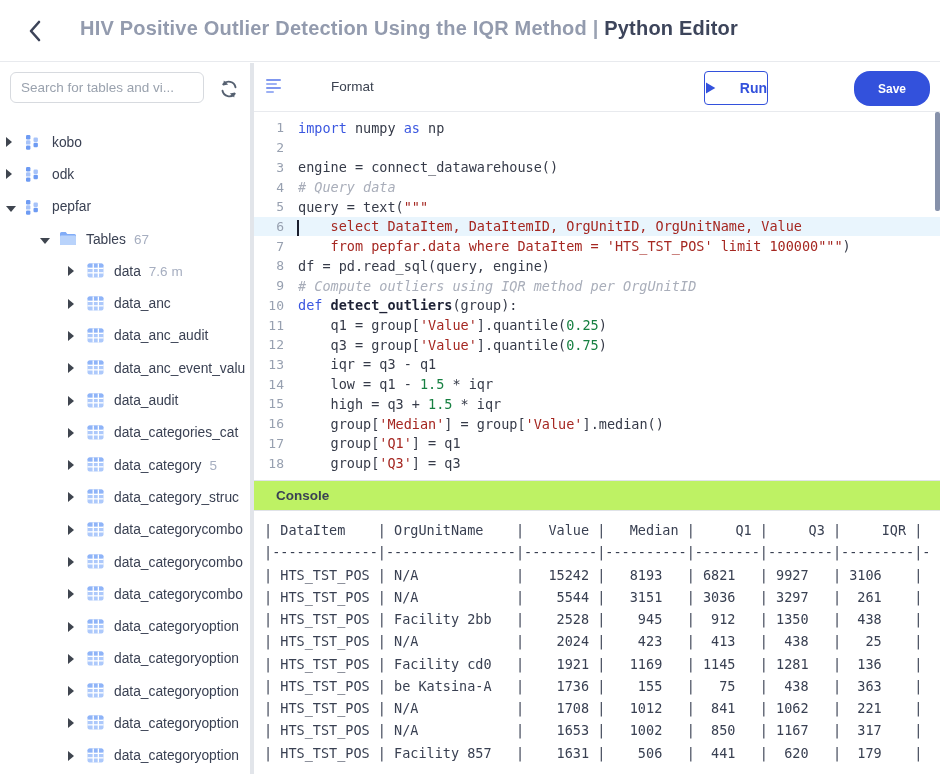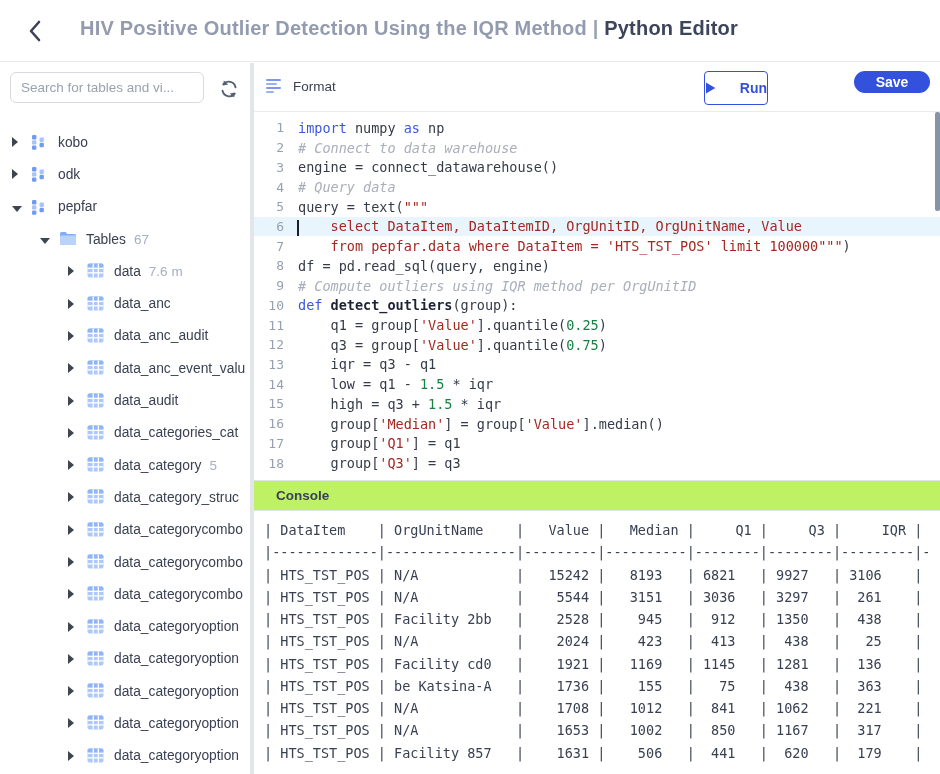--- a/index.html
+++ b/index.html
@@ -29,34 +29,34 @@
   .tree { position:absolute; left:0; top:63px; width:250px; }
   .tree-row { height:32.3px; display:flex; align-items:center; white-space:nowrap; cursor:pointer; }
   .tree-row .caret { width:10px; margin-right:9px; flex:0 0 auto; }
   .caret-r { width:0; height:0; border-top:5px solid transparent; border-bottom:5px solid transparent;
     border-left:6px solid #3f454f; }
   .caret-d { width:0; height:0; border-left:5px solid transparent; border-right:5px solid transparent;
     border-top:6px solid #3f454f; margin-top:2px; }
   .tree-icon { width:18px; height:16px; margin-right:9px; flex:0 0 auto; }
   .tree-label { font-size:13.8px; color:#3a4153; }
   .tree-count { font-size:13.5px; color:#a6aec0; margin-left:8px; }
-  .lvl0 { padding-left:12px; } .lvl1 { padding-left:40px; } .lvl2 { padding-left:68px; }
+  .lvl0 { padding-left:6px; } .lvl1 { padding-left:40px; } .lvl2 { padding-left:68px; }
 
   
   .main { position:absolute; left:254px; top:63px; width:686px; height:711px; background:#fff; }
   .toolbar { position:absolute; left:0; top:0; width:686px; height:49px;
     border-bottom:1px solid #e8eaee; background:#fff; }
-  .format-group { position:absolute; left:12px; top:15px; display:flex; align-items:center; cursor:pointer; }
+  .format-group { position:absolute; left:12px; top:15px; display:flex; align-items:center; cursor:pointer;gap:38px; }
   .format-label { font-size:13.5px; color:#3b4250; font-weight:500; margin-left:10px; }
   .run-btn { position:absolute; right:172px; top:8px; width:64px; height:34px; background:#fff;
     border:1.5px solid #3351dc; border-radius:4px; color:#3351dc; font-size:14px; font-weight:600;
     display:flex; align-items:center; justify-content:center; gap:24px; cursor:pointer;
     font-family:"Liberation Sans",sans-serif; }
-  .save-btn { position:absolute; right:10px; top:8px; width:76px; height:22px; background:#3351dc;
-    border:none; border-radius:16px; color:#fff; font-size:14px; font-weight:600; cursor:pointer;
+  .save-btn { position:absolute; right:10px; top:8px; width:76px; height:35px; background:#3351dc;
+    border:none; border-radius:16px; color:#fff; font-size:12px; font-weight:600; cursor:pointer;
     font-family:"Liberation Sans",sans-serif; }
 
   
   .editor { position:absolute; left:0; top:49px; width:686px; height:368px; overflow:hidden;
     padding-top:6px; font-family:"DejaVu Sans Mono","Liberation Mono",monospace; font-size:13.5px; }
   .code-line { height:19.72px; display:flex; align-items:center; white-space:pre; }
   .code-line.active { background:#e9f5fd; }
   .gutter { width:34px; flex:0 0 auto; text-align:right; color:#97a0b0; font-size:13px; padding-right:4px; }
   .code-text { padding-left:10px; position:relative; }
   .cursor { position:absolute; left:9px; top:2px; width:1.6px; height:15.5px; background:#1b1f2e; }
@@ -362,21 +362,21 @@
       <svg width="11" height="12" viewBox="0 0 11 12">
         <polygon points="1,0.5 10.5,6 1,11.5" fill="#3351dc"></polygon>
       </svg>
       <span>Run</span>
     </button>
     <button class="save-btn">Save</button>
   </div>
 
   <div class="editor">
       <div class="code-line"><span class="gutter">1</span><span class="code-text"><span class="kw">import</span><span class="pl"> numpy </span><span class="kw">as</span><span class="pl"> np</span></span></div>
-      <div class="code-line"><span class="gutter">2</span><span class="code-text"><span class="cm"># Connect to data warehouse</span></span></div>
+      <div class="code-line"><span class="gutter">2</span></div>
       <div class="code-line"><span class="gutter">3</span><span class="code-text"><span class="pl">engine = connect_datawarehouse()</span></span></div>
       <div class="code-line"><span class="gutter">4</span><span class="code-text"><span class="cm"># Query data</span></span></div>
       <div class="code-line"><span class="gutter">5</span><span class="code-text"><span class="pl">query = text(</span><span class="st">"""</span></span></div>
       <div class="code-line active"><span class="gutter">6</span><span class="code-text"><span class="cursor"></span><span class="st">    select DataItem, DataItemID, OrgUnitID, OrgUnitName, Value</span></span></div>
       <div class="code-line"><span class="gutter">7</span><span class="code-text"><span class="st">    from pepfar.data where DataItem = 'HTS_TST_POS' limit 100000"""</span><span class="pl">)</span></span></div>
       <div class="code-line"><span class="gutter">8</span><span class="code-text"><span class="pl">df = pd.read_sql(query, engine)</span></span></div>
       <div class="code-line"><span class="gutter">9</span><span class="code-text"><span class="cm"># Compute outliers using IQR method per OrgUnitID</span></span></div>
       <div class="code-line"><span class="gutter">10</span><span class="code-text"><span class="kw">def</span><span class="pl"> </span><span class="fn">detect_outliers</span><span class="pl">(group):</span></span></div>
       <div class="code-line"><span class="gutter">11</span><span class="code-text"><span class="pl">    q1 = group[</span><span class="st">'Value'</span><span class="pl">].quantile(</span><span class="nm">0.25</span><span class="pl">)</span></span></div>
       <div class="code-line"><span class="gutter">12</span><span class="code-text"><span class="pl">    q3 = group[</span><span class="st">'Value'</span><span class="pl">].quantile(</span><span class="nm">0.75</span><span class="pl">)</span></span></div>

